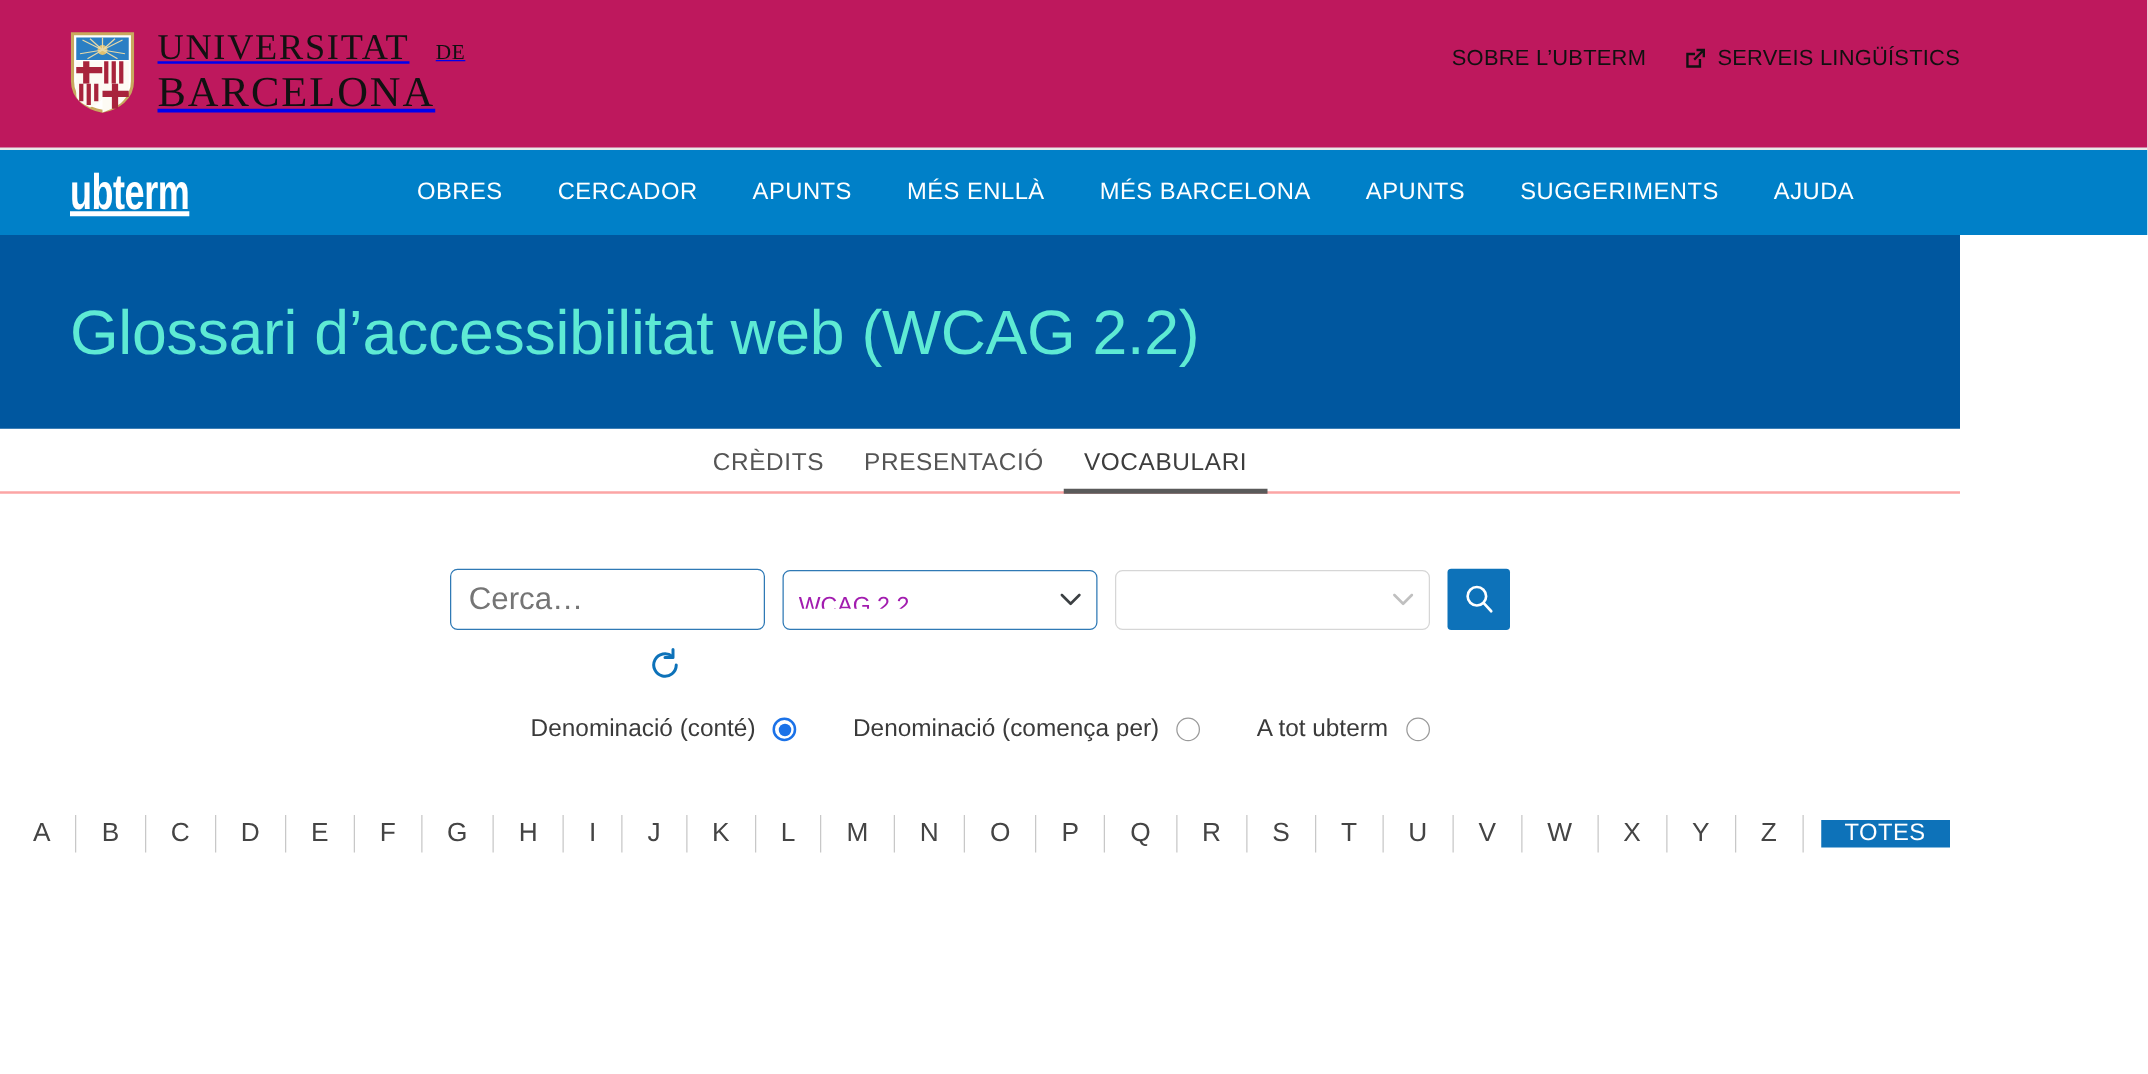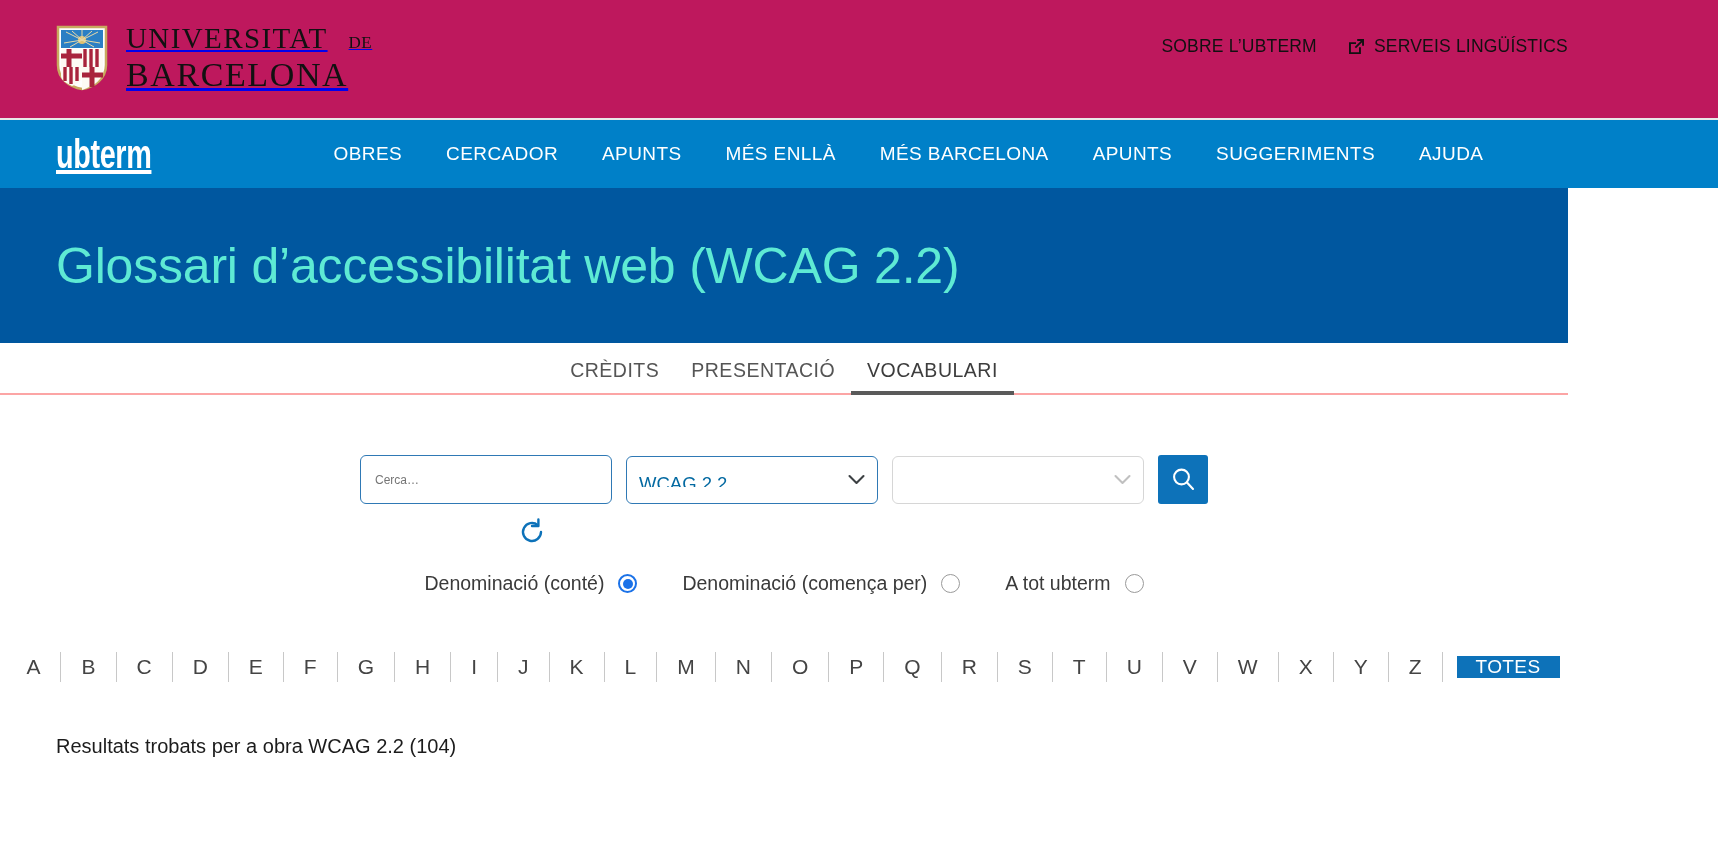--- a/index.html
+++ b/index.html
@@ -115,29 +115,29 @@
   .tab.active { color: #3d3d3d; border-bottom-color: #5a5a5a; }
 
   
   .search-area { width: 1568px; padding-top: 60px; }
   .search-row {
     display: flex; align-items: center; justify-content: center; gap: 14px;
   }
   .txt-input {
     width: 252px; height: 49px;
     border: 1px solid #2f79b5; border-radius: 6px;
-    padding: 12px 14px; font-size: 12px; color: #333;
+    padding: 12px 14px; font-size: 25px; color: #333;
     background: #fff; outline: none;
     font-family: "Liberation Sans", sans-serif;
   }
   .txt-input::placeholder { color: #757575; }
   .sel {
     width: 252px; height: 48px;
     border: 1px solid #2f79b5; border-radius: 6px;
-    padding: 16px 12px; font-size: 18.5px; color: #0369a1;
+    padding: 16px 12px; font-size: 18.5px; color: #a21caf;
     background: #fff; outline: none; cursor: pointer;
     appearance: none; -webkit-appearance: none;
     font-family: "Liberation Sans", sans-serif;
   }
   .sel-wrap { position: relative; display: inline-block; }
   .sel-wrap .chev {
     position: absolute; right: 13px; top: 50%;
     transform: translateY(-50%); pointer-events: none;
   }
   .sel.empty { border: 1px solid #d6d6d6; width: 252px; }
@@ -369,15 +369,14 @@
     <span class="alpha">T</span>
     <span class="alpha">U</span>
     <span class="alpha">V</span>
     <span class="alpha">W</span>
     <span class="alpha">X</span>
     <span class="alpha">Y</span>
     <span class="alpha">Z</span>
     <button class="totes">TOTES</button>
   </div>
 
-  <div class="results">Resultats trobats per a obra WCAG 2.2 (104)</div>
 
 </div>
 
 </body></html>

